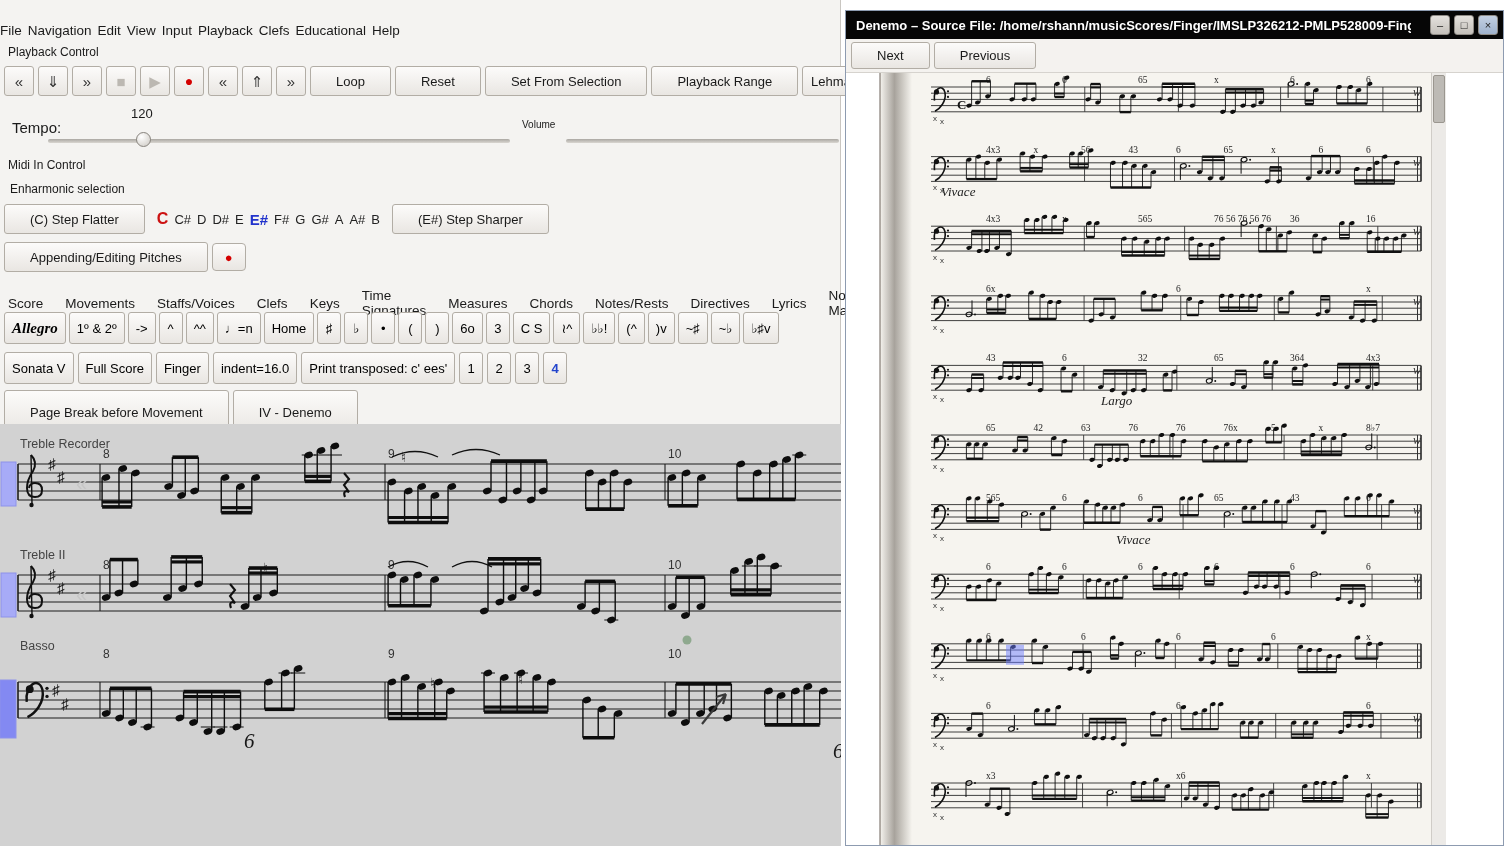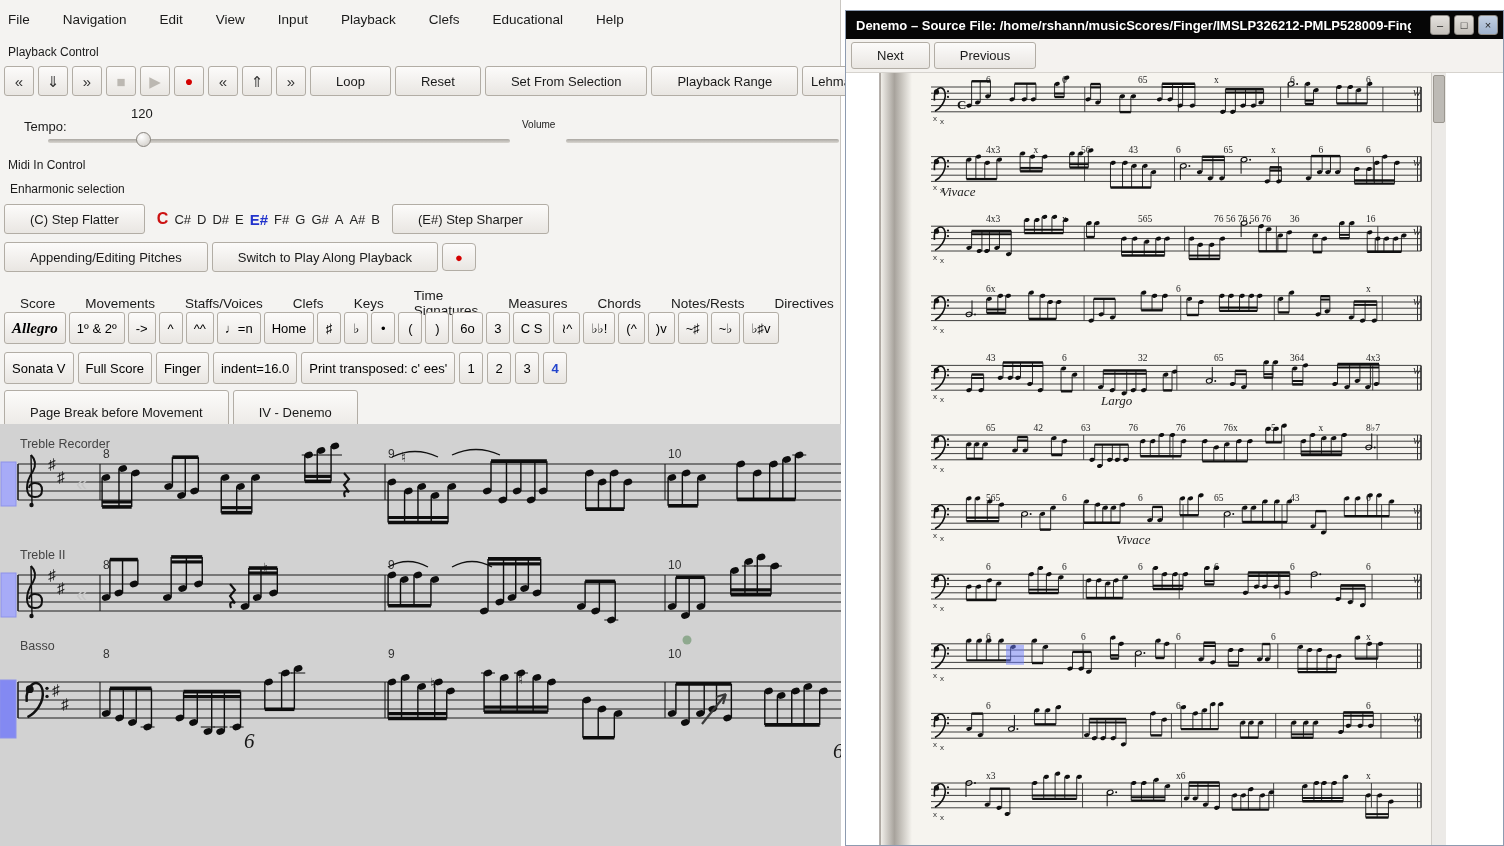--- a/index.html
+++ b/index.html
@@ -1,54 +1,54 @@
 <!DOCTYPE html>
 <html><head>
 <meta charset="utf-8">
 <style>
 *{box-sizing:border-box;margin:0;padding:0}
 html,body{width:1504px;height:846px;overflow:hidden;background:#ffffff;font-family:"Liberation Sans",sans-serif;color:#1a1a1a}
 svg{font-family:"Liberation Sans",sans-serif}
 
 
 .main-window{position:absolute;left:0;top:0;width:841px;height:846px;background:#f4f3f1;border-right:1px solid #c9c6c1}
-.menubar{position:absolute;left:0;top:12px;height:26px;display:flex;gap:33px;padding-left:8px;align-items:flex-start}
+.menubar{position:absolute;left:0;top:12px;height:26px;display:flex;gap:6px;align-items:flex-end}
 .menu-item{font-size:13.5px;cursor:default}
 .section-label{position:absolute;font-size:12px}
 .pb-label{left:8px;top:45px}
 .midi-label{left:8px;top:158px}
 .enh-label{left:10px;top:182px}
 
 .btn{height:30px;padding:0 25px;font-size:13px;background:linear-gradient(#fcfbfa,#e9e6e2);border:1px solid #b2ada5;border-radius:3px;color:#1a1a1a;white-space:nowrap}
 .row{position:absolute;display:flex;gap:4px;align-items:center}
 .pb-toolbar{left:4px;top:66px}
 .icon-btn{width:30px;height:30px;font-size:15px;background:linear-gradient(#fcfbfa,#e9e6e2);border:1px solid #b2ada5;border-radius:3px;color:#333;line-height:1}
 .icon-btn.disabled{color:#bcb8b2}
 .icon-btn.record{color:#d40000;font-size:14px}
 .dropdown{width:172px;height:30px;border:1px solid #b2ada5;border-radius:3px;background:linear-gradient(#fcfbfa,#eae7e3);display:flex;align-items:center;justify-content:flex-start;padding:8px 8px;font-size:13px}
 .chev{color:#555;font-size:12px}
 
-.tempo-label{position:absolute;left:24px;top:119px;font-size:13px}
+.tempo-label{position:absolute;left:12px;top:119px;font-size:15px}
 .volume-label{position:absolute;left:522px;top:119px;font-size:10px}
 .tempo-value{position:absolute;left:131px;top:106px;font-size:13px}
 .slider-track{position:absolute;height:4px;background:linear-gradient(#aaa7a2,#d9d6d1);border-radius:2px}
 .tempo-track{left:48px;top:139px;width:462px}
 .volume-track{left:566px;top:139px;width:273px}
 .slider-thumb{position:absolute;left:136px;top:132px;width:15px;height:15px;border-radius:50%;background:radial-gradient(circle at 35% 30%,#ffffff,#ccc8c2);border:1px solid #87837d}
 
 .enh-row{left:4px;top:204px}
 .note-strip{display:flex;align-items:center;gap:6px;padding:0 8px;height:30px}
 .note{font-size:13px;color:#222}
 .note.red{color:#cc1111;font-weight:bold;font-size:16px}
 .note.blue{color:#2233cc;font-weight:bold;font-size:15px}
 
 .append-row{left:4px;top:242px}
 .rec-btn{width:34px;height:28px;background:linear-gradient(#fcfbfa,#e9e6e2);border:1px solid #b2ada5;border-radius:4px;color:#d40000;font-size:13px;line-height:1}
 
-.cmd-menu{left:0;top:284px;gap:8px;padding-left:20px}
+.cmd-menu{left:0;top:284px;gap:0;padding-left:8px}
 .cmd-item{font-size:13.5px;padding:4px 11px 4px 0;margin-right:11px;cursor:default}
 
 .tb2{left:4px;top:312px;gap:3px}
 .tb-btn{height:32px;min-width:24px;padding:0 7px;font-size:13px;background:linear-gradient(#fcfbfa,#e9e6e2);border:1px solid #b2ada5;border-radius:3px;white-space:nowrap}
 .tb-btn.allegro{font-family:"Liberation Serif",serif;font-style:italic;font-weight:bold;font-size:15px}
 .tb-btn.blue{color:#2244cc;font-weight:bold}
 
 .tb3{left:4px;top:352px}
 .tb4{left:4px;top:390px}
 .tb4 .btn{height:44px}
@@ -136,21 +136,20 @@
         <span class="note">G#</span>
         <span class="note">A</span>
         <span class="note">A#</span>
         <span class="note">B</span>
     </div>
     <button class="btn">(E#) Step Sharper</button>
   </div>
 
   <div class="row append-row">
     <button class="btn">Appending/Editing Pitches</button>
-    <button class="btn">Switch to Play Along Playback</button>
     <button class="rec-btn">●</button>
   </div>
 
   <div class="row cmd-menu">
     <span class="cmd-item">Score</span>
       <span class="cmd-item">Movements</span>
       <span class="cmd-item">Staffs/Voices</span>
       <span class="cmd-item">Clefs</span>
       <span class="cmd-item">Keys</span>
       <span class="cmd-item">Time Signatures</span>

